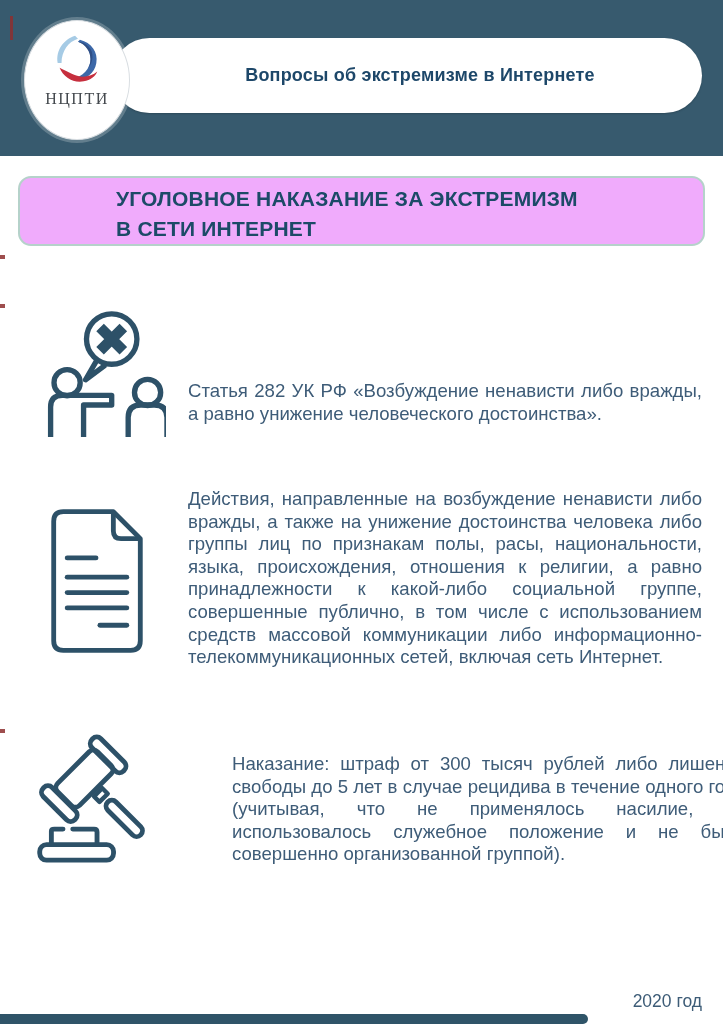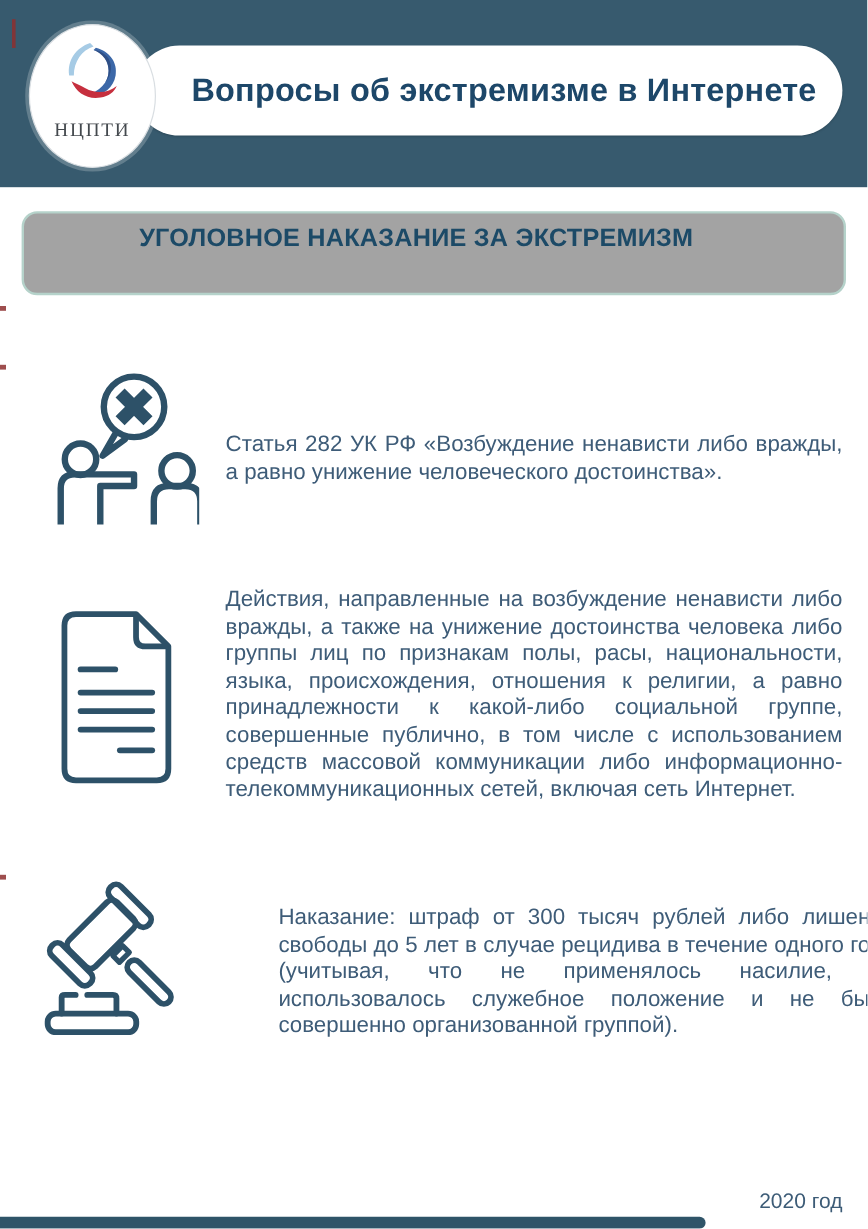--- a/index.html
+++ b/index.html
@@ -16,53 +16,53 @@
     background:#375a6e;
   }
   .title-pill{
     position:absolute;left:112px;top:38px;width:590px;height:75px;
     background:#ffffff;border-radius:38px;
     display:flex;align-items:center;justify-content:center;
     padding-left:26px;box-sizing:border-box;
     box-shadow:0 1px 2px rgba(0,0,0,.18);
   }
   .title-pill h1{
-    margin:0;font-size:27px;font-weight:bold;color:#1d4769;letter-spacing:.2px;
+    margin:0;font-size:18px;font-weight:bold;color:#1d4769;letter-spacing:.2px;
   }
   .logo-circle{
     position:absolute;left:24px;top:20px;width:104px;height:118px;
     background:#ffffff;border:1px solid #d9dee2;border-radius:50%;
     box-shadow:0 0 0 3px rgba(255,255,255,.22);
     display:flex;flex-direction:column;align-items:center;justify-content:flex-start;
   }
   .logo-swirl{margin-top:10px;}
   .logo-caption{
     font-family:"Liberation Serif","DejaVu Serif",serif;
-    font-size:16px;color:#44494e;letter-spacing:1.5px;margin-top:11px;
+    font-size:16px;color:#44494e;letter-spacing:1.5px;margin-top:1px;
   }
   .red-tick{position:absolute;background:#8d2f2f;opacity:.85;}
   
   .sub-banner{
     position:absolute;left:18px;top:176px;width:687px;height:70px;
-    background:#a3a3a3;border:2px solid #b5d2ca;border-radius:13px;
+    background:#f0abfc;border:2px solid #b5d2ca;border-radius:13px;
     box-sizing:border-box;
     padding:6px 0 0 96px;
   }
   .sub-banner .line{
     display:block;font-size:21px;font-weight:bold;color:#1c4a67;
     line-height:30px;letter-spacing:.2px;
   }
   
   .icon{position:absolute;}
   .body-text{
     position:absolute;left:188px;width:514px;
     font-size:18.6px;line-height:22.6px;color:#3e5c78;
     text-align:justify;margin:0;
   }
-  .t1{top:359px;}
+  .t1{top:380px;}
   .t2{top:488px;}
   .t3{top:753px;margin-left:44px;}
   .i1{left:38px;top:306px;}
   .i2{left:46px;top:506px;}
   .i3{left:30px;top:730px;}
   
   .year{
     position:absolute;right:21px;top:991px;
     font-size:17.5px;color:#3d5c77;margin-left:18px;
   }
@@ -91,20 +91,21 @@
     </div>
     <div class="red-tick" style="left:10px;top:16px;width:3px;height:24px;"></div>
   </header>
 
   <div class="red-tick" style="left:0;top:255px;width:5px;height:4px;"></div>
   <div class="red-tick" style="left:0;top:304px;width:5px;height:4px;"></div>
   <div class="red-tick" style="left:0;top:729px;width:5px;height:4px;"></div>
 
   <div class="sub-banner">
     <span class="line">УГОЛОВНОЕ НАКАЗАНИЕ ЗА ЭКСТРЕМИЗМ</span>
+    <span class="line">В СЕТИ ИНТЕРНЕТ</span>
   </div>
 
   <section>
     <svg class="icon i1" width="128" height="134" viewBox="0 0 132 136" fill="none" stroke="#2d5168" stroke-width="5.5" stroke-linejoin="round">
       <circle cx="76" cy="33" r="26"></circle>
       <path d="M60,56 L49,75 L68,61" stroke-linecap="round"></path>
       <path d="M64,21 L88,45 M88,21 L64,45" stroke-width="11" stroke-linecap="butt"></path>
       <circle cx="30" cy="78" r="13.5"></circle>
       <path d="M13,134 V103 Q13,91 25,91 H76 V101 H47 V134"></path>
       <circle cx="113" cy="88" r="13.5"></circle>

